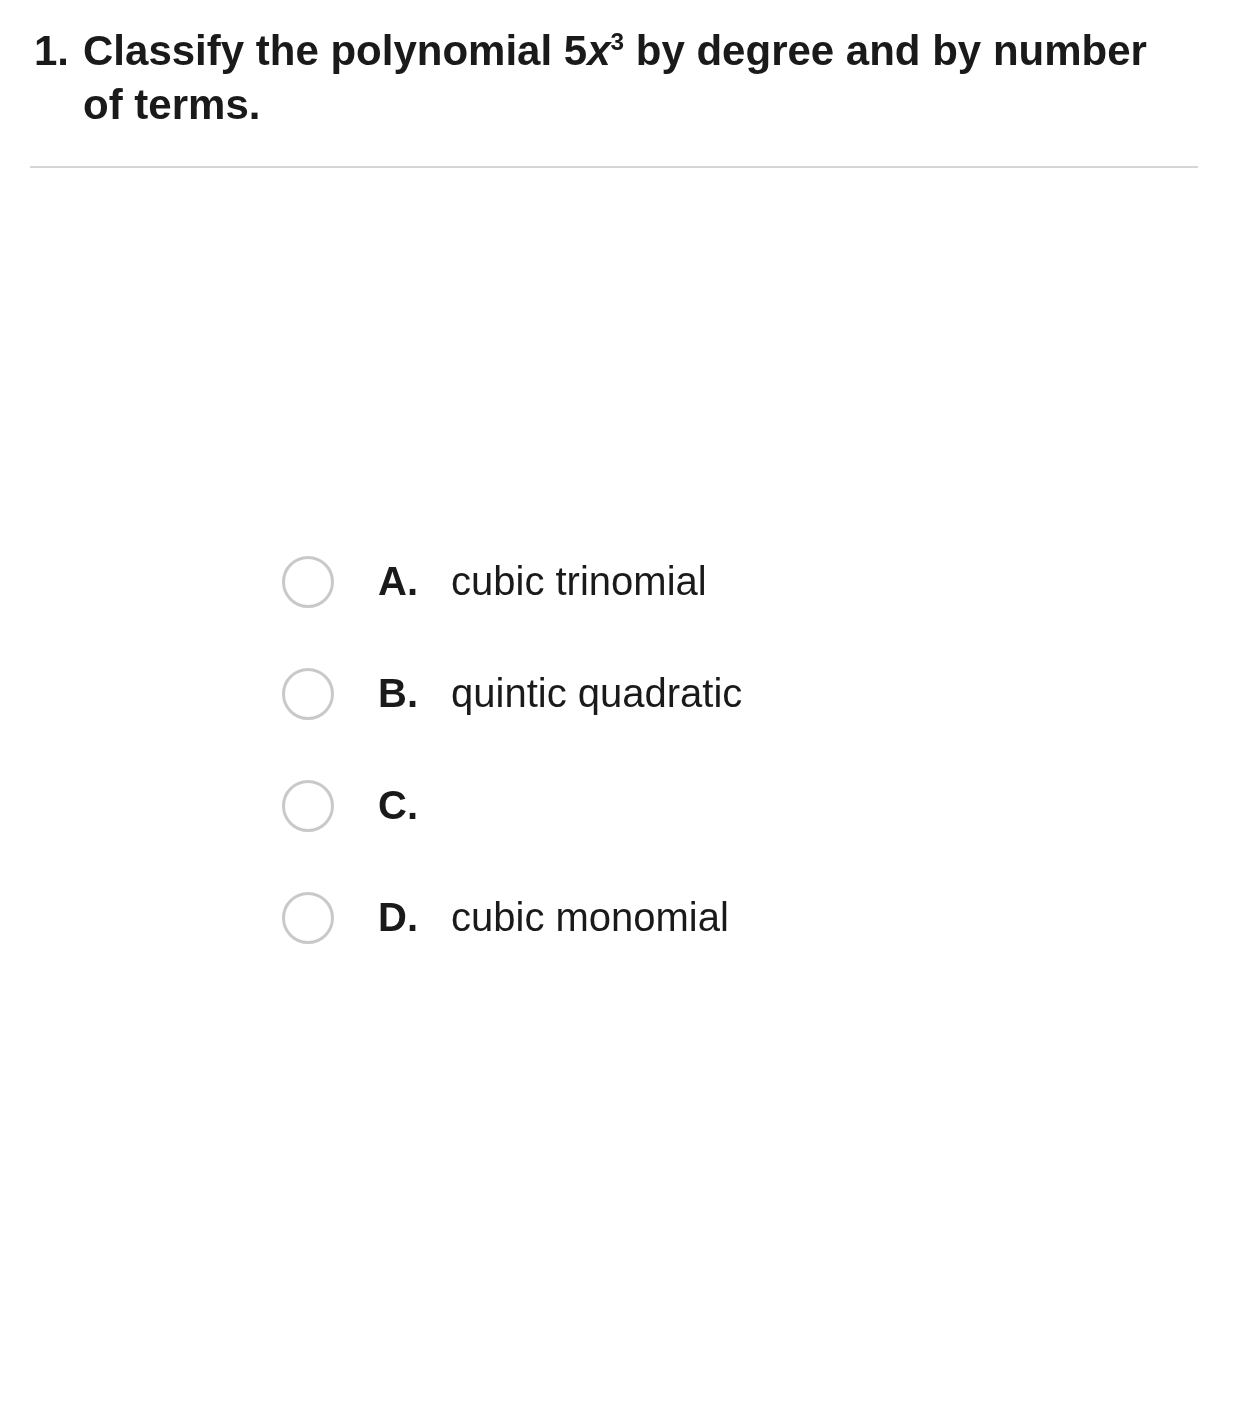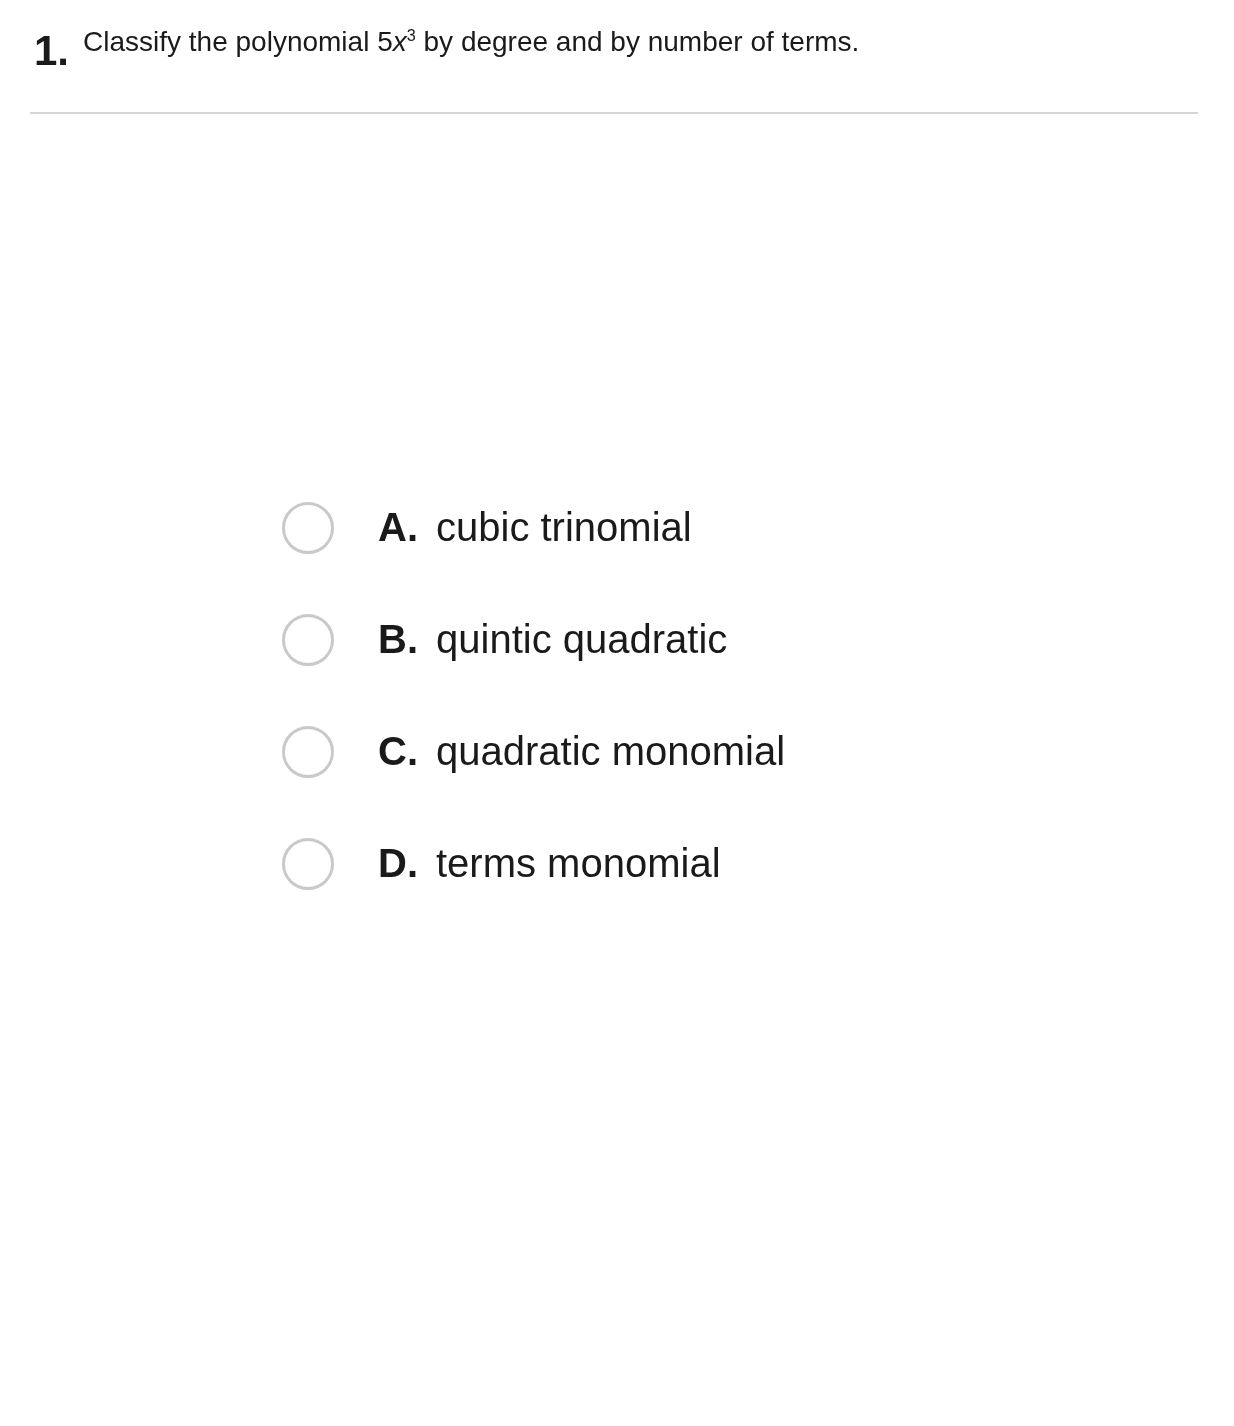--- a/index.html
+++ b/index.html
@@ -27,24 +27,24 @@
     padding: 24px 50px 0 34px;
   }
   .q-number {
     font-size: 42px;
     font-weight: bold;
     line-height: 1.28;
     margin-right: 14px;
     white-space: nowrap;
   }
   .q-text {
-    font-size: 28px;
+    font-size: 42px;
     line-height: 1.28;
     max-width: 1080px;
-    font-weight: 400;
+    font-weight: 700;
   }
   .q-text .math-var {
     font-style: italic;
   }
   .q-text sup {
     font-size: 0.58em;
     vertical-align: super;
     line-height: 0;
   }
   
@@ -78,21 +78,21 @@
   }
   .option-letter {
     font-size: 40px;
     font-weight: bold;
     margin-left: 44px;
     min-width: 58px;
   }
   .option-text {
     font-size: 40px;
     font-weight: 400;
-    margin-left: 0;
+    margin-left: 15px;
   }
 </style>
 </head>
 <body>
 
 <div class="page">
 
   <div class="question-block">
     <div class="q-number">1.</div>
     <div class="q-text">
@@ -112,24 +112,23 @@
 
     <div class="option-row">
       <span class="radio"></span>
       <span class="option-letter">B.</span>
       <span class="option-text">quintic quadratic</span>
     </div>
 
     <div class="option-row">
       <span class="radio"></span>
       <span class="option-letter">C.</span>
-      <span class="option-text">quadratic monomial</span>
     </div>
 
     <div class="option-row">
       <span class="radio"></span>
       <span class="option-letter">D.</span>
-      <span class="option-text">terms monomial</span>
+      <span class="option-text">cubic monomial</span>
     </div>
 
   </div>
 
 </div>
 
 </body></html>

